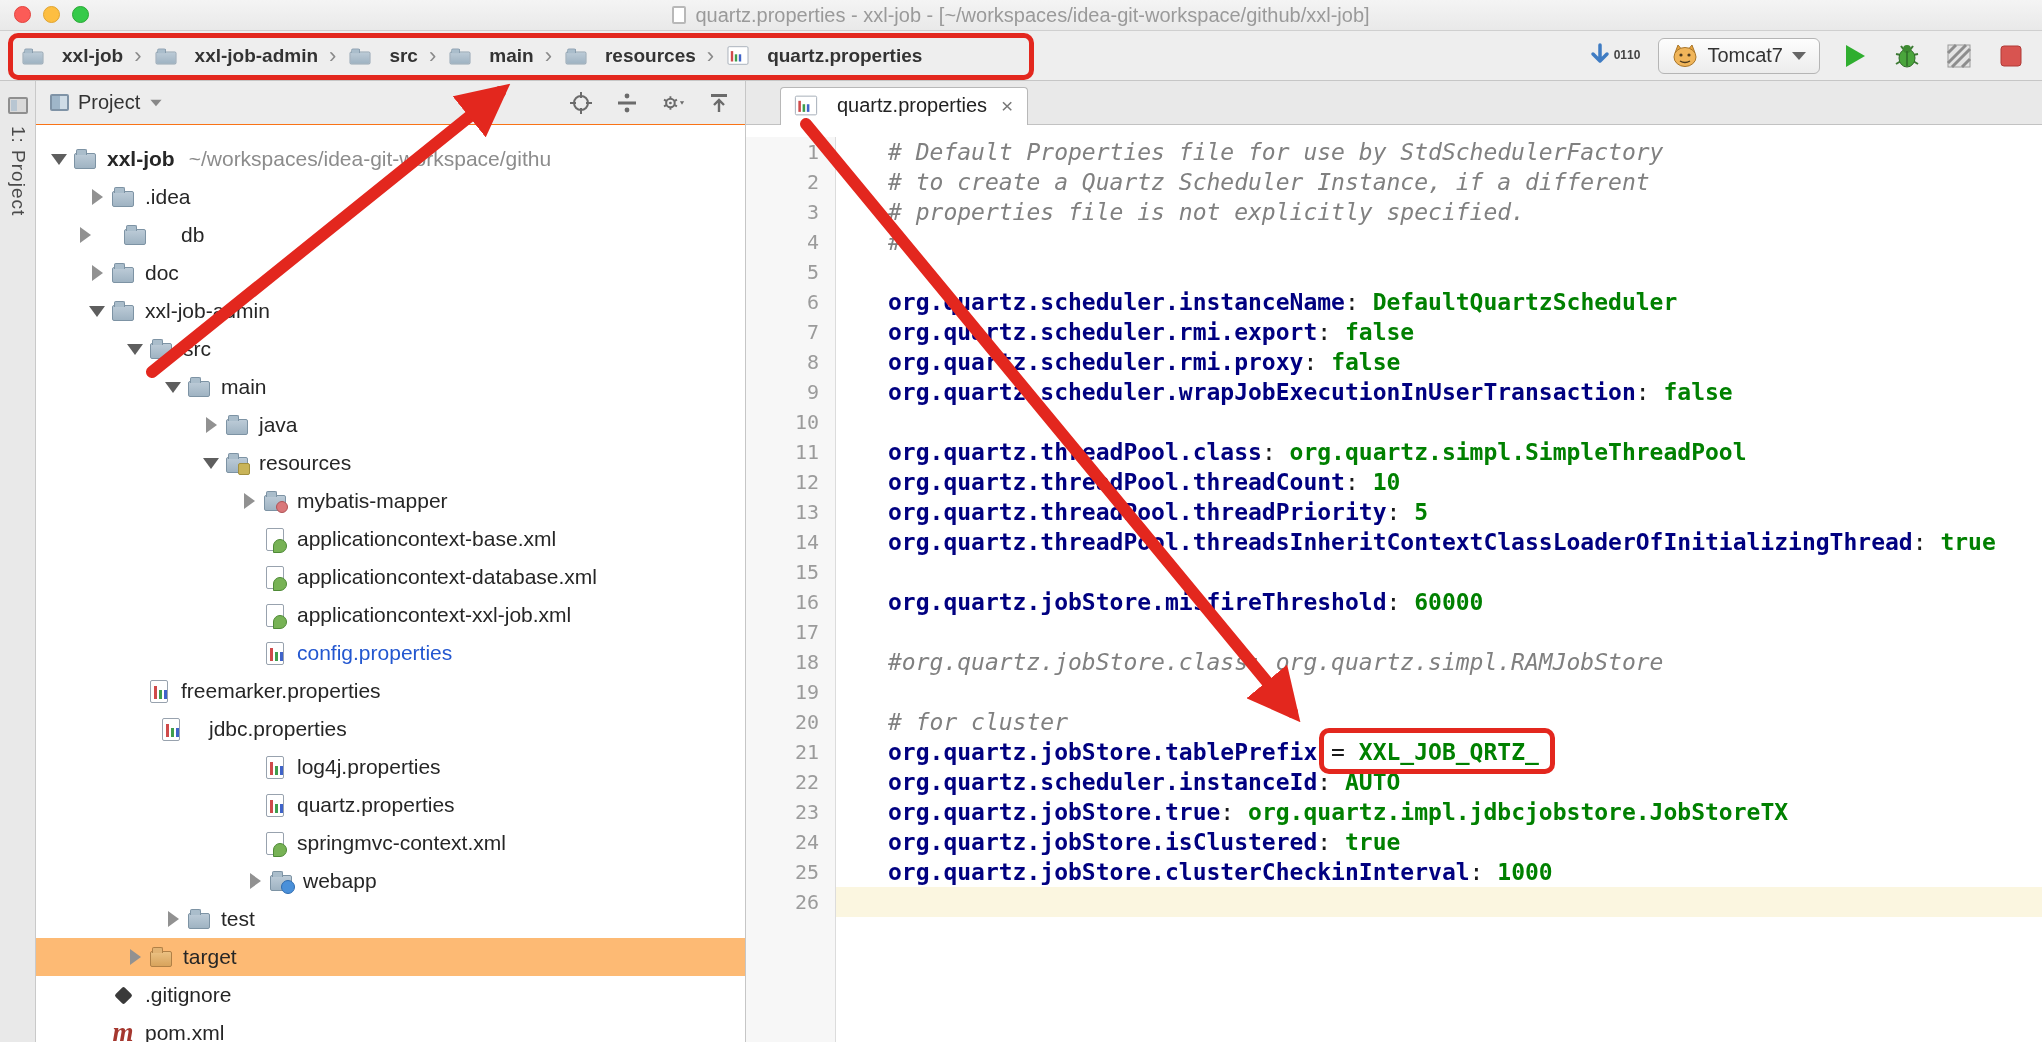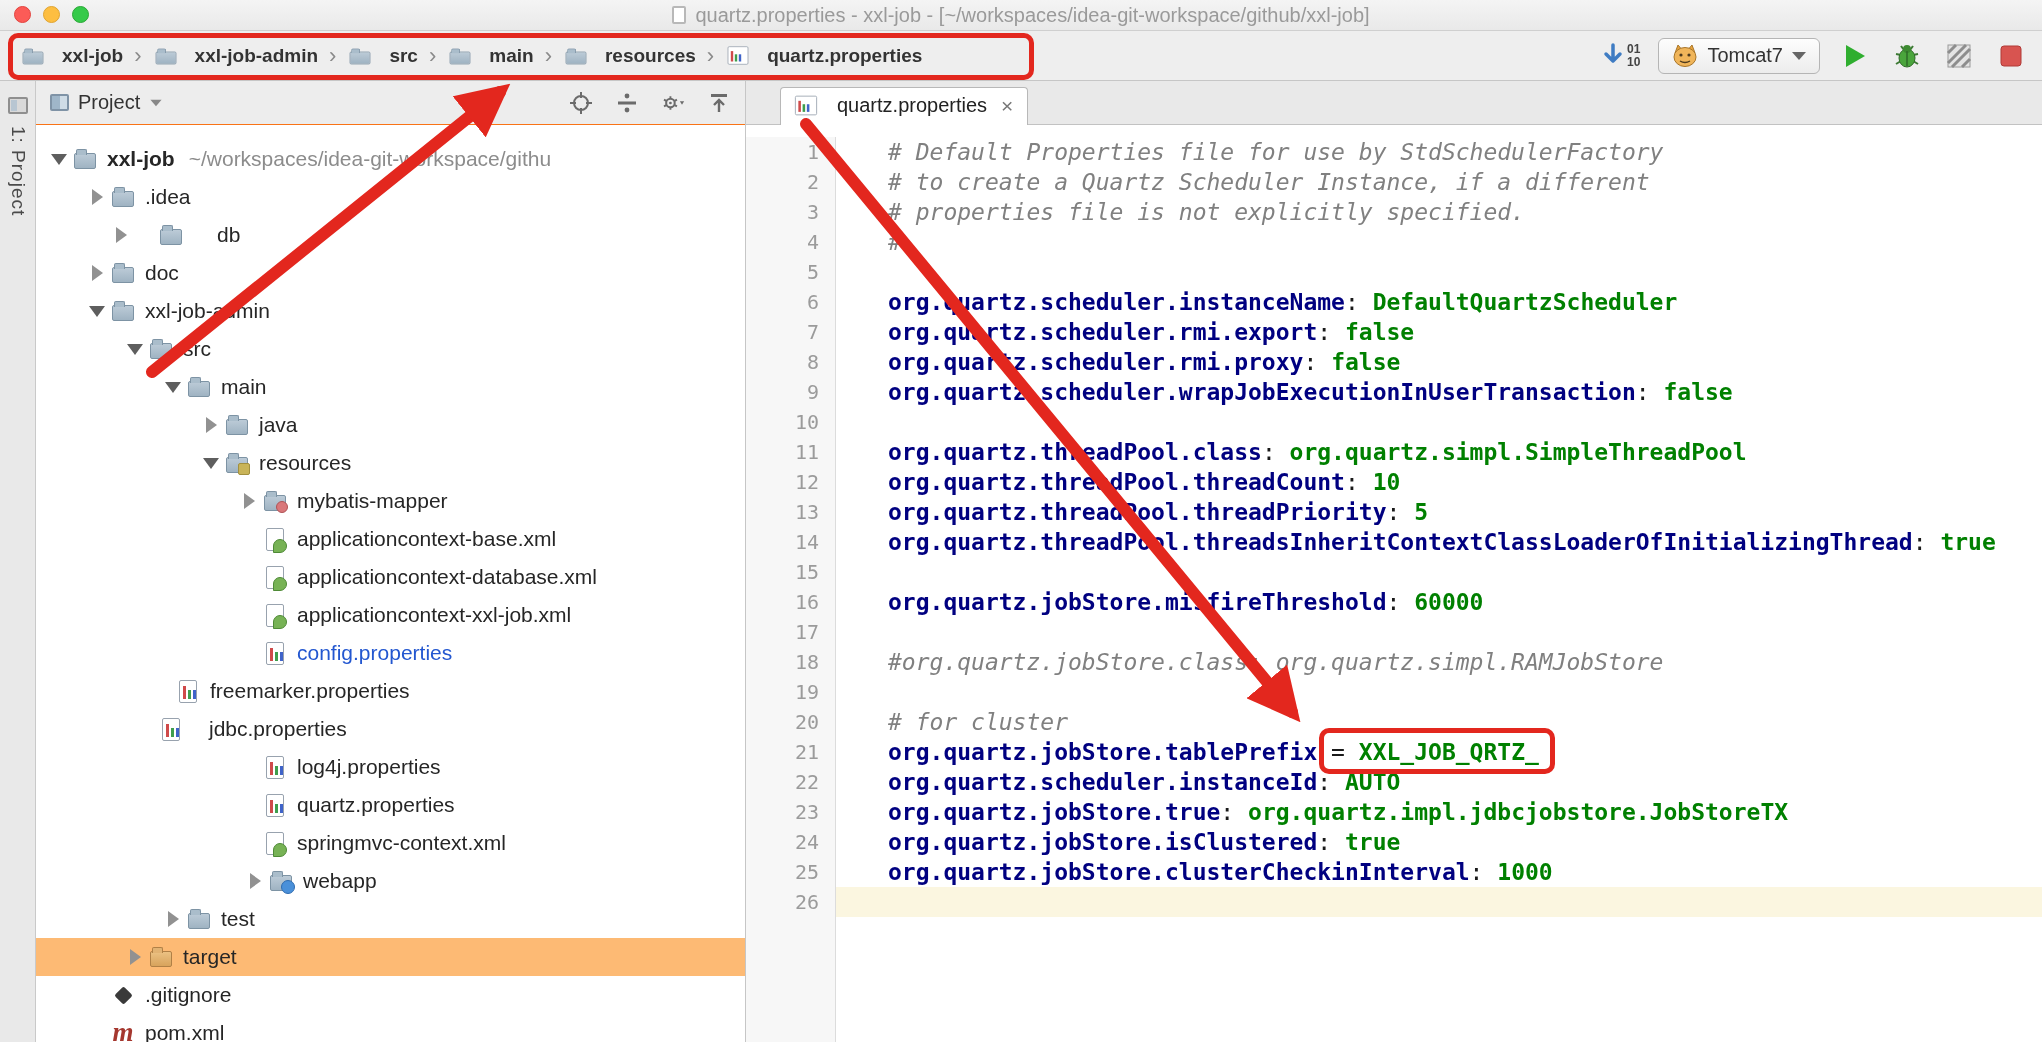--- a/index.html
+++ b/index.html
@@ -18,21 +18,21 @@
   .doc-icon{width:14px;height:18px;border:2px solid #b8b8b8;border-radius:2px;background:#fff}
 
   
   .toolbar{height:50px;background:#eeeeee;border-bottom:1px solid #c6c6c6;display:flex;align-items:center;
     padding:0 14px 0 20px;position:relative}
   .breadcrumb{display:flex;align-items:center;gap:9px;font-size:19px;font-weight:600;color:#333;white-space:nowrap}
   .crumb{display:flex;align-items:center;gap:7px;cursor:default}
   .crumb-sep{color:#8a8a8a;font-weight:400;font-size:22px;padding:0 2px}
   .toolbar-right{margin-left:auto;display:flex;align-items:center;gap:18px}
   .changes{display:flex;align-items:center;gap:3px}
-  .ch-nums{display:flex;flex-direction:column;font-size:12px;line-height:13px;color:#444;font-weight:700}
+  .ch-nums{display:flex;flex-direction:row;font-size:12px;line-height:13px;color:#444;font-weight:700}
   .run-combo{display:flex;align-items:center;gap:9px;background:linear-gradient(#fdfdfd,#ececec);
     border:1px solid #b5b5b5;border-radius:6px;padding:5px 13px;font-size:20px;color:#333}
   .caret-down{width:0;height:0;border-left:7px solid transparent;border-right:7px solid transparent;border-top:8px solid #666}
   .tb-icon{width:34px;height:34px;display:flex;align-items:center;justify-content:center}
 
   
   .dock{position:absolute;left:0;top:81px;bottom:0;width:36px;background:#e9e9e9;border-right:1px solid #c9c9c9;
     display:flex;flex-direction:column;align-items:center;padding-top:16px;gap:12px}
   .dock-icon{width:20px;height:17px;border:2px solid #8f8f8f;border-radius:2px;background:#d9d9d9;position:relative}
   .dock-icon::before{content:"";position:absolute;left:1px;top:1px;right:9px;bottom:1px;background:#b8c6d2}
@@ -251,21 +251,21 @@
         <span class="tlabel bold">xxl-job</span>
         <span class="tsuffix">~/workspaces/idea-git-workspace/githu</span>
       </div>
       <div class="trow" style="padding-left: 48px;">
         <span class="arrow c"></span>
         <span class="ticon">
           <span class="i-folder"></span>
         </span>
         <span class="tlabel">.idea</span>
       </div>
-      <div class="trow" style="padding-left: 72px; gap: 24px;">
+      <div class="trow" style="padding-left: 36px; gap: 24px;">
         <span class="arrow c"></span>
         <span class="ticon">
           <span class="i-folder"></span>
         </span>
         <span class="tlabel">db</span>
       </div>
       <div class="trow" style="padding-left: 48px;">
         <span class="arrow c"></span>
         <span class="ticon">
           <span class="i-folder"></span>
@@ -335,21 +335,21 @@
         </span>
         <span class="tlabel">applicationcontext-xxl-job.xml</span>
       </div>
       <div class="trow" style="padding-left: 200px;">
         <span class="arrow"></span>
         <span class="ticon">
           <span class="i-props"></span>
         </span>
         <span class="tlabel mod">config.properties</span>
       </div>
-      <div class="trow" style="padding-left: 113px;">
+      <div class="trow" style="padding-left: 84px;">
         <span class="arrow"></span>
         <span class="ticon">
           <span class="i-props"></span>
         </span>
         <span class="tlabel">freemarker.properties</span>
       </div>
       <div class="trow" style="padding-left: 80px; gap: 16px;">
         <span class="arrow"></span>
         <span class="ticon">
           <span class="i-props"></span>

